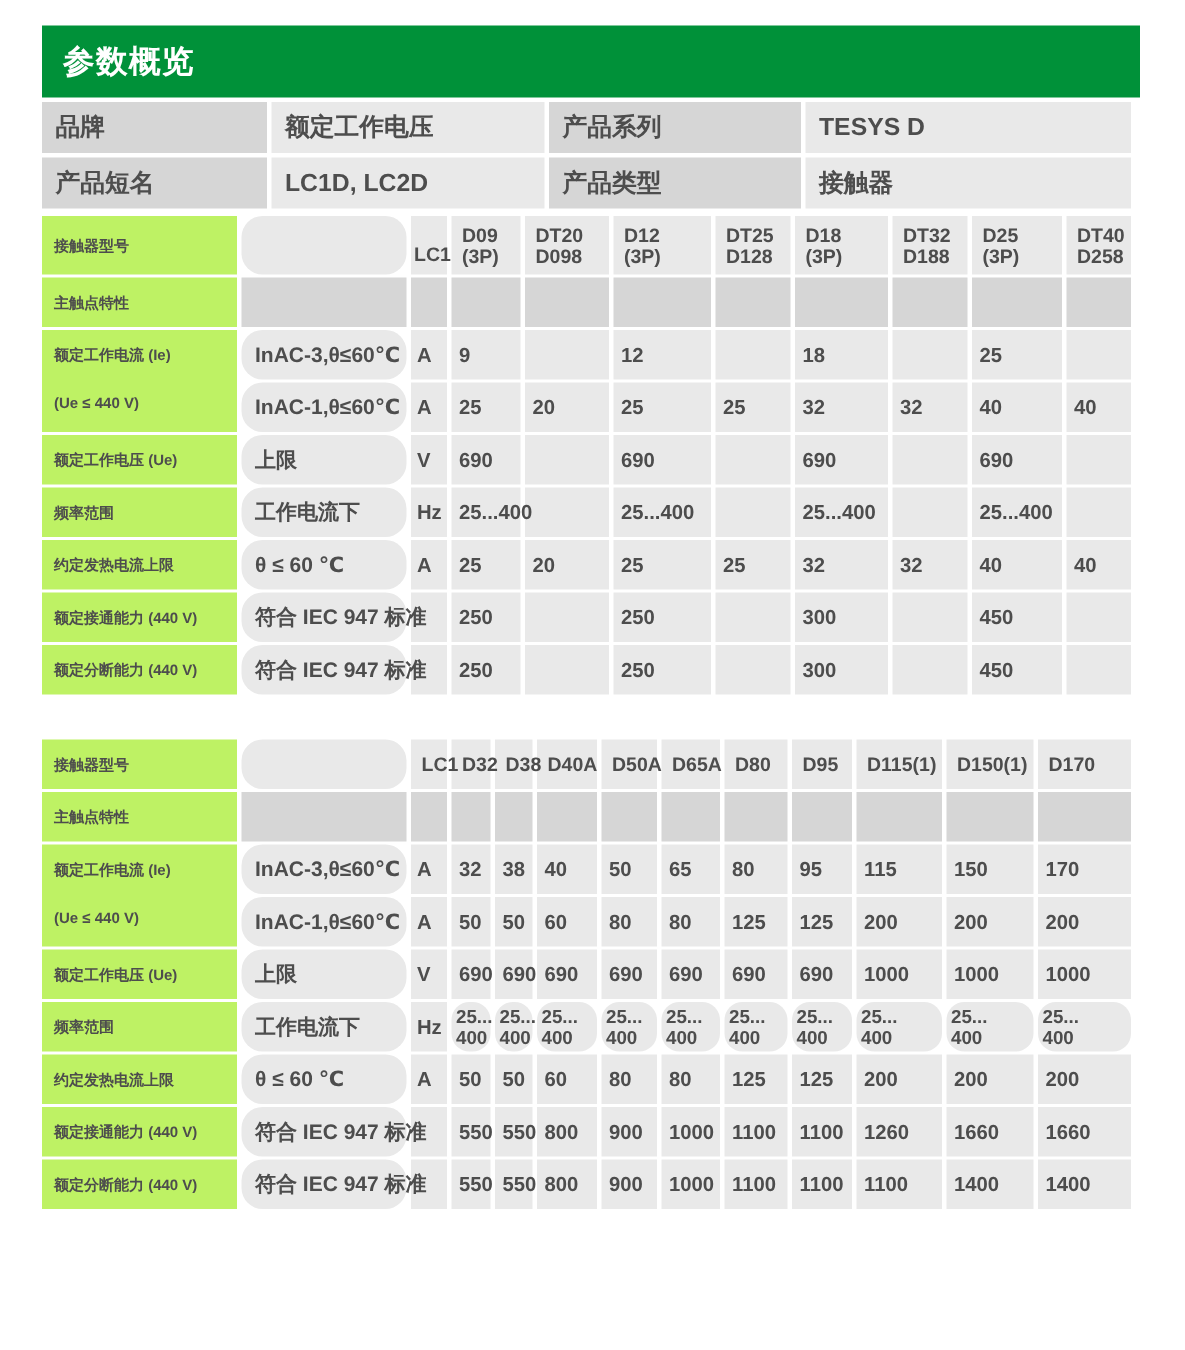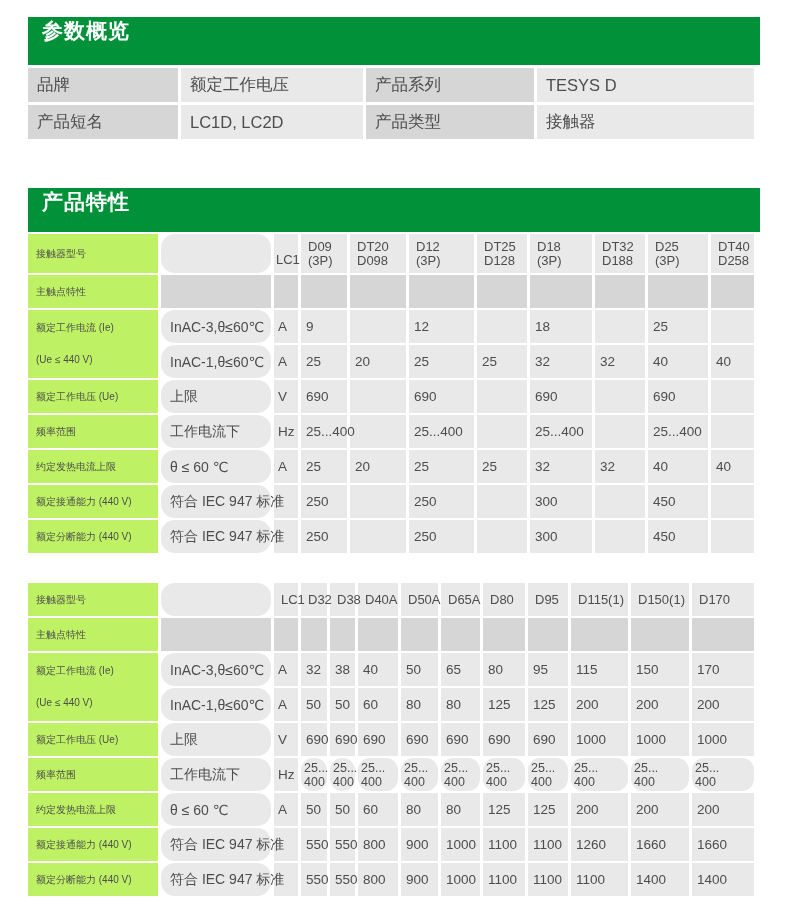--- a/index.html
+++ b/index.html
@@ -5,27 +5,27 @@
   html, body { margin: 0; padding: 0; background: #ffffff; }
   body {
     width: 790px; height: 900px; overflow: hidden;
     font-family: "Liberation Sans", "DejaVu Sans", sans-serif;
     color: #4d4d4d;
   }
   .content { padding: 17px 30px 0 28px; }
 
   .banner {
     width: 718px; height: 48px; background: #009139; color: #ffffff;
-    display: flex; padding-left: 14px;
+    display: flex; align-items: center; padding-left: 14px;
     font-size: 21px; font-weight: bold; letter-spacing: 1px;
     box-sizing: border-box; width: 732px;
   }
   .banner.features { height: 44px; margin-top: 46px; }
 
-  table { border-collapse: separate; table-layout: fixed; width: 732px; }
+  table { border-collapse: separate; table-layout: fixed; width: 732px; font-weight: bold; }
 
   
   .overview-table { border-spacing: 3px; margin-left: -3px; }
   .overview-table td {
     height: 34px; font-size: 16.5px; padding: 0 0 0 9px;
     overflow: hidden; white-space: nowrap;
   }
   td.dark  { background: #d6d6d6; }
   td.light { background: #e9e9e9; }
 
@@ -81,23 +81,20 @@
       </tr>
       <tr>
         <td class="dark">产品短名</td>
         <td class="light">LC1D, LC2D</td>
         <td class="dark">产品类型</td>
         <td class="light">接触器</td>
       </tr>
     </tbody>
   </table>
 
-  <div class="banner features">
-    <span>产品特性</span>
-  </div>
 
   <table class="spec-table upper">
     <colgroup>
       <col style="width:130px">
         <col style="width:110px">
         <col style="width:24px">
       <col style="width:46px">
         <col style="width:56px">
         <col style="width:65px">
         <col style="width:50px">

